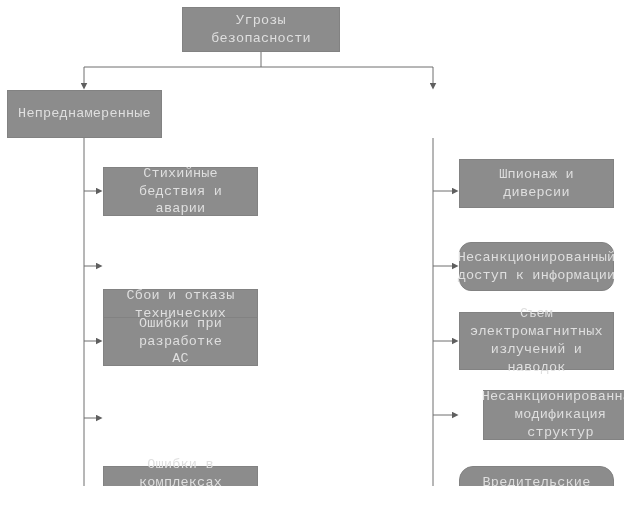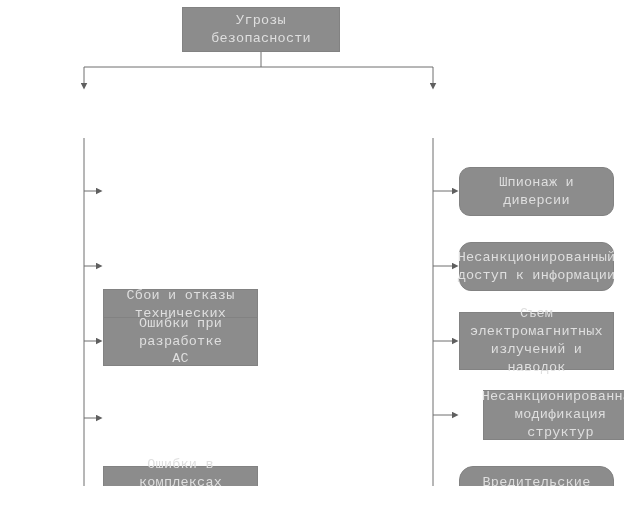--- a/index.html
+++ b/index.html
@@ -33,21 +33,21 @@
     letter-spacing: 0.2px;
   }
   .node.root   { left: 182px; top: 7px;   width: 158px; height: 45px; }
   .node.br-l   { left: 7px;   top: 90px;  width: 155px; height: 48px; }
   .node.br-r   { left: 357px; top: 90px;  width: 153px; height: 48px; }
   .node.l1 { left: 103px; top: 167px; width: 155px; height: 49px; }
   .node.l2 { left: 103px; top: 242px; width: 155px; height: 49px; margin-top: 47px; }
   .node.l3 { left: 103px; top: 317px; width: 155px; height: 49px; }
   .node.l4 { left: 103px; top: 390px; width: 155px; height: 57px; }
   .node.l5 { left: 103px; top: 466px; width: 155px; height: 52px; }
-  .node.r1 { left: 459px; top: 167px; width: 155px; height: 49px; border-radius: 11px; }
+  .node.r1 { left: 459px; top: 159px; width: 155px; height: 49px; }
   .node.r2 { left: 459px; top: 242px; width: 155px; height: 49px; border-radius: 12px; }
   .node.r3 { left: 459px; top: 312px; width: 155px; height: 58px; }
   .node.r4 { left: 459px; top: 390px; width: 155px; height: 50px; margin-left: 24px; }
   .node.r5 { left: 459px; top: 466px; width: 155px; height: 52px; border-radius: 14px; }
 </style>
 </head>
 <body>
 
 <div class="canvas">
 
@@ -74,21 +74,24 @@
       <line x1="433" y1="191" x2="452" y2="191" marker-end="url(#arrow)"></line>
       <line x1="433" y1="266" x2="452" y2="266" marker-end="url(#arrow)"></line>
       <line x1="433" y1="341" x2="452" y2="341" marker-end="url(#arrow)"></line>
       <line x1="433" y1="415" x2="452" y2="415" marker-end="url(#arrow)"></line>
       <line x1="433" y1="490" x2="452" y2="490" marker-end="url(#arrow)"></line>
     </g>
   </svg>
 
   <div class="node root">Угрозы безопасности</div>
 
+  <div class="node br-l">Непреднамеренные</div>
 
+  <div class="node l1">Стихийные бедствия и
+аварии</div>
   <div class="node l2">Сбои и отказы
 технических средств</div>
   <div class="node l3">Ошибки при разработке
 АС</div>
   <div class="node l5">Ошибки в комплексах
 алгоритмов и программ</div>
 
   <div class="node r1">Шпионаж и диверсии</div>
   <div class="node r2">Несанкционированный
 доступ к информации</div>

